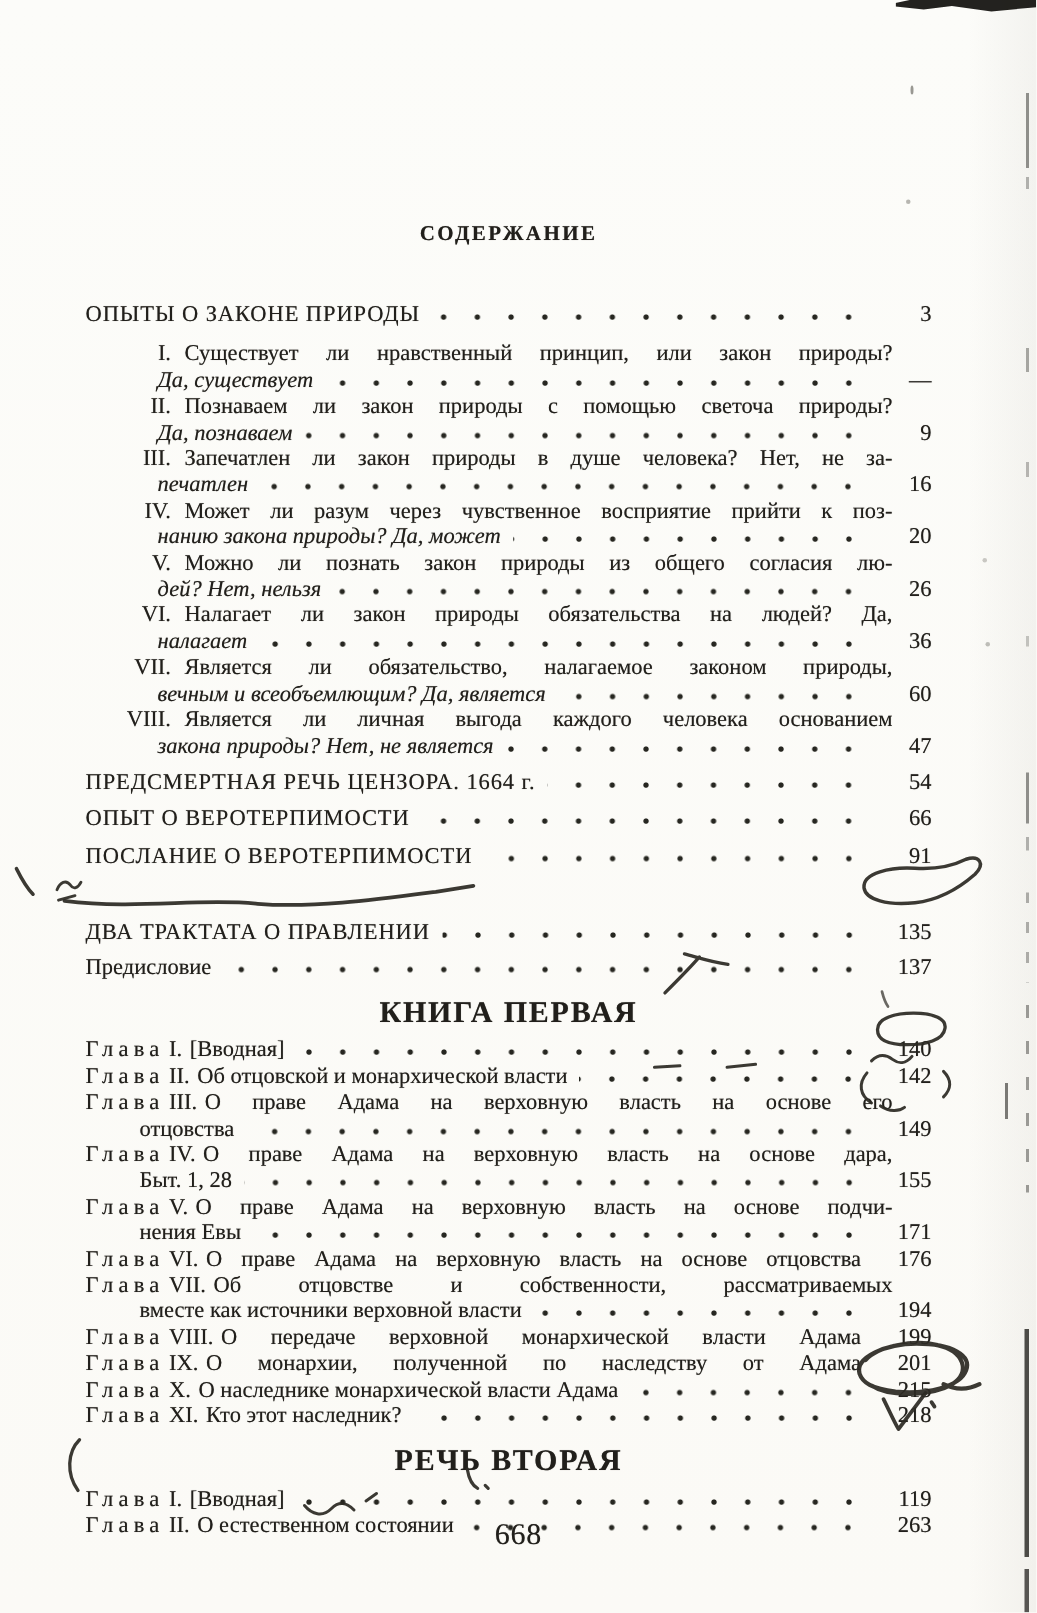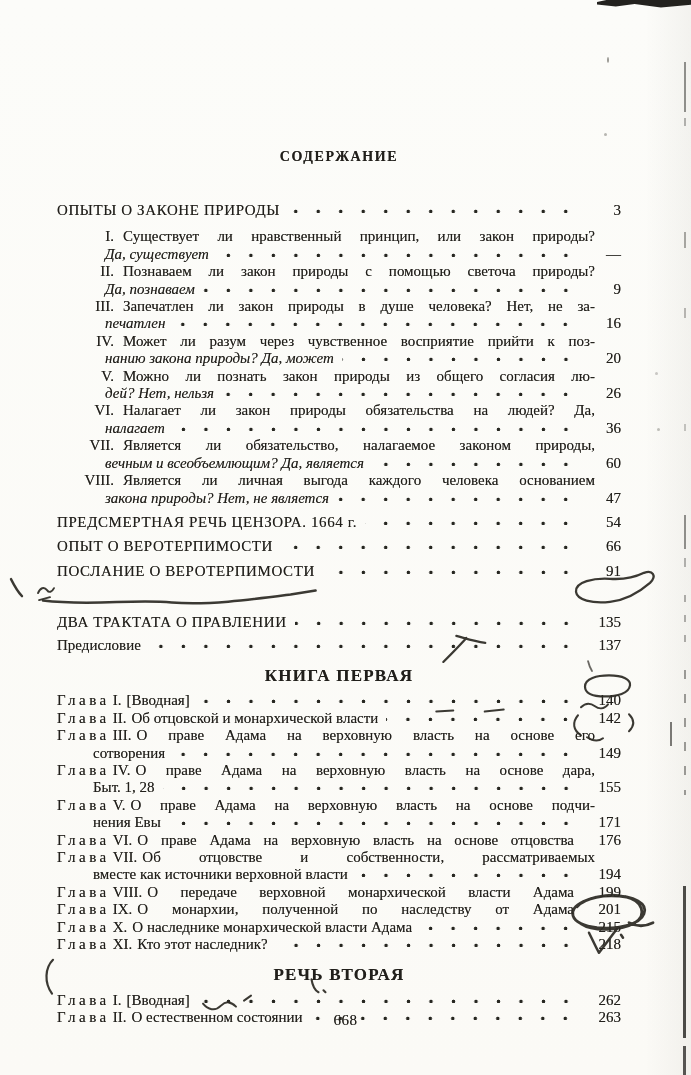--- a/index.html
+++ b/index.html
@@ -14,36 +14,36 @@
     background:linear-gradient(90deg,rgba(70,62,48,0),rgba(70,62,48,.05));}
   .content{position:absolute;left:57px;top:146px;width:564px;}
   .title{font-size:14px;font-weight:700;letter-spacing:1.6px;text-align:center;margin:0;line-height:22px;}
   .toc{margin-top:34px;font-size:15px;line-height:17.4px;}
   .toc > :first-child{margin-top:0;}
   .entry{margin:0;}
   .entry.work{margin-top:7px;}
   .entry.work + .entry.item{margin-top:9px;}
   .entry.treatises{margin-top:34px;}
   .entry.plain{margin-top:5px;}
-  .bheading{text-align:center;font-weight:700;font-size:17px;letter-spacing:1.2px;margin:13px 0 8px;}
+  .bheading{text-align:center;font-weight:700;font-size:20px;letter-spacing:1.2px;margin:13px 0 8px;}
   .row{display:flex;align-items:flex-end;}
   .numcol{flex:0 0 66px;padding-right:9px;text-align:right;box-sizing:border-box;}
   .txt{white-space:normal;}
   .work .txt{letter-spacing:.6px;}
   .jline{flex:1 1 auto;text-align:justify;text-align-last:justify;padding-right:26px;}
   .jline.fillline{padding-right:9px;}
   .cont{padding-left:36px;}
   .icont{padding-left:48px;font-style:italic;}
   .glava{letter-spacing:3.5px;}
   .chnum{margin:0 5px 0 3px;}
   .leader{flex:1 1 20px;min-width:12px;height:12px;margin:0 4px 0 8px;align-self:baseline;
     background-image:radial-gradient(circle at 11.25px 9.4px,#262620 1.45px,rgba(38,38,32,0) 2.1px);
     background-size:22.5px 12px;background-repeat:repeat-x;background-position:right 2px top 0;}
   .pg{flex:0 0 36px;text-align:right;margin-left:2px;}
-  .folio{position:absolute;left:0;top:1012px;width:691px;text-align:center;font-size:15px;letter-spacing:.5px;}
+  .folio{position:absolute;left:0;top:1012px;width:691px;text-align:center;font-size:20px;letter-spacing:.5px;}
   #pen{position:absolute;left:0;top:0;pointer-events:none;}
   #pen path{fill:none;stroke:#2c2a24;stroke-linecap:round;stroke-linejoin:round;}
   .wedge{position:absolute;left:597px;top:0;width:94px;height:8px;background:#100f0c;opacity:.92;
     clip-path:polygon(0 25%,10% 0,100% 0,100% 60%,68% 95%,40% 50%,20% 80%,0 55%);}
   .edge{position:absolute;background:#14130f;width:2px;left:684px;}
   .speck{position:absolute;background:#36342c;border-radius:50%;}
 </style>
 </head>
 <body>
 
@@ -196,21 +196,21 @@
             <span class="txt"><span class="glava">Глава</span><span class="chnum">II.</span><span class="chrest">Об отцовской и монархической власти</span></span>
             <span class="leader"></span>
             <span class="pg">142</span>
           </div>
         </div>
         <div class="entry chapter">
           <div class="row">
             <span class="txt jline"><span class="glava">Глава</span><span class="chnum">III.</span><span class="chrest">О праве Адама на верховную власть на основе его</span></span>
           </div>
           <div class="row">
-            <span class="txt cont">сотворения</span>
+            <span class="txt cont">отцовства</span>
             <span class="leader"></span>
             <span class="pg">149</span>
           </div>
         </div>
         <div class="entry chapter">
           <div class="row">
             <span class="txt jline"><span class="glava">Глава</span><span class="chnum">IV.</span><span class="chrest">О праве Адама на верховную власть на основе дара,</span></span>
           </div>
           <div class="row">
             <span class="txt cont">Быт. 1, 28</span>
@@ -268,21 +268,21 @@
             <span class="txt"><span class="glava">Глава</span><span class="chnum">XI.</span><span class="chrest">Кто этот наследник?</span></span>
             <span class="leader"></span>
             <span class="pg">218</span>
           </div>
         </div>
         <div class="bheading"><span class="bheading-text">РЕЧЬ ВТОРАЯ</span></div>
         <div class="entry chapter">
           <div class="row">
             <span class="txt"><span class="glava">Глава</span><span class="chnum">I.</span><span class="chrest">[Вводная]</span></span>
             <span class="leader"></span>
-            <span class="pg">262</span>
+            <span class="pg">119</span>
           </div>
         </div>
         <div class="entry chapter">
           <div class="row">
             <span class="txt"><span class="glava">Глава</span><span class="chnum">II.</span><span class="chrest">О естественном состоянии</span></span>
             <span class="leader"></span>
             <span class="pg">263</span>
           </div>
         </div>
       </div>

